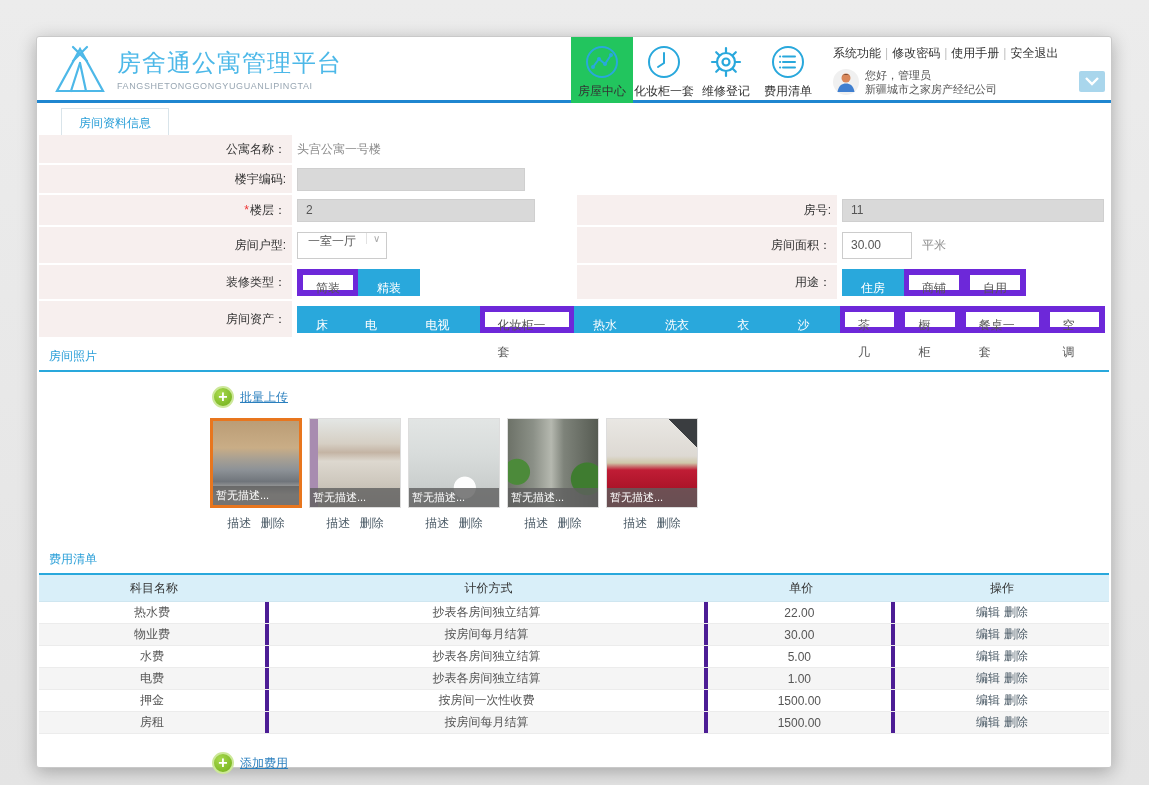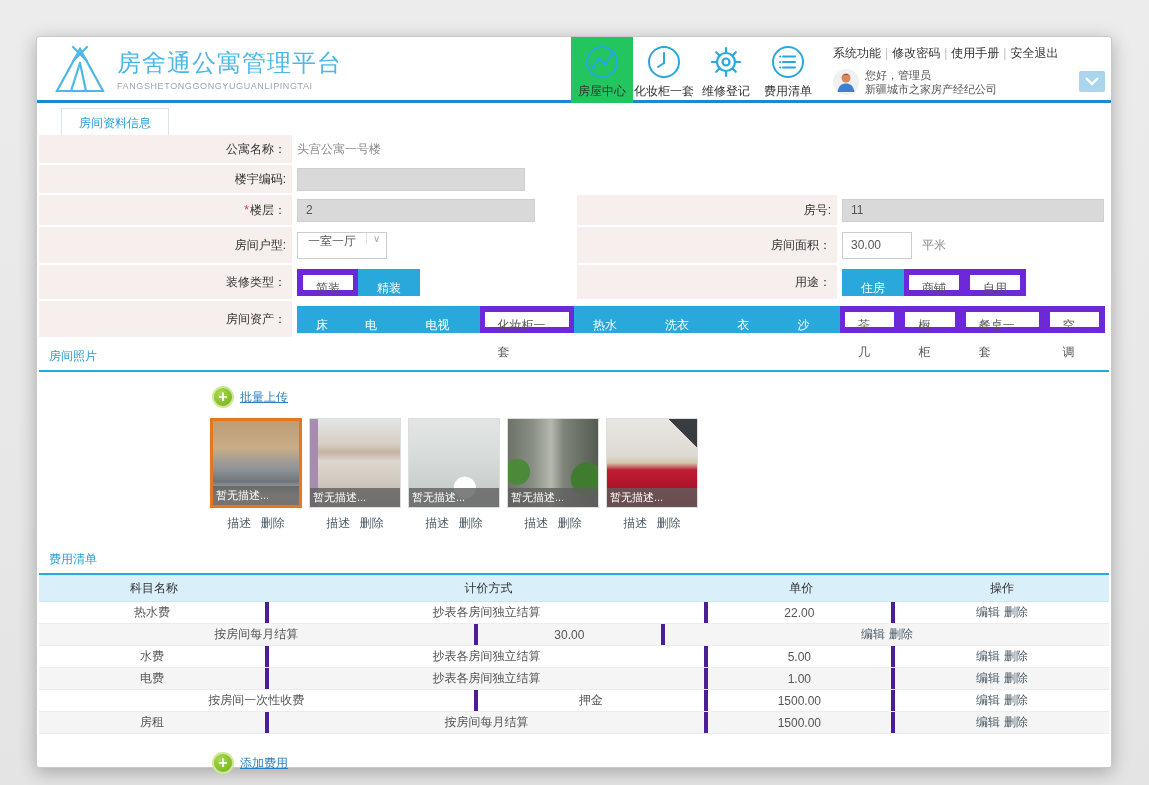--- a/index.html
+++ b/index.html
@@ -378,20 +378,21 @@
     <div class="fr fdata">
       <div class="fcell c1">热水费</div>
       <div class="fcell c2">抄表各房间独立结算</div>
       <div class="fcell c3">22.00</div>
       <div class="fcell c4 facts">
         <span>编辑</span>
         <span>删除</span>
       </div>
     </div>
     <div class="fr fdata">
+      <div class="fcell c1">物业费</div>
       <div class="fcell c2">按房间每月结算</div>
       <div class="fcell c3">30.00</div>
       <div class="fcell c4 facts">
         <span>编辑</span>
         <span>删除</span>
       </div>
     </div>
     <div class="fr fdata">
       <div class="fcell c1">水费</div>
       <div class="fcell c2">抄表各房间独立结算</div>
@@ -404,22 +405,22 @@
     <div class="fr fdata">
       <div class="fcell c1">电费</div>
       <div class="fcell c2">抄表各房间独立结算</div>
       <div class="fcell c3">1.00</div>
       <div class="fcell c4 facts">
         <span>编辑</span>
         <span>删除</span>
       </div>
     </div>
     <div class="fr fdata">
+      <div class="fcell c1">押金</div>
       <div class="fcell c2">按房间一次性收费</div>
-      <div class="fcell c1">押金</div>
       <div class="fcell c3">1500.00</div>
       <div class="fcell c4 facts">
         <span>编辑</span>
         <span>删除</span>
       </div>
     </div>
     <div class="fr fdata">
       <div class="fcell c1">房租</div>
       <div class="fcell c2">按房间每月结算</div>
       <div class="fcell c3">1500.00</div>

